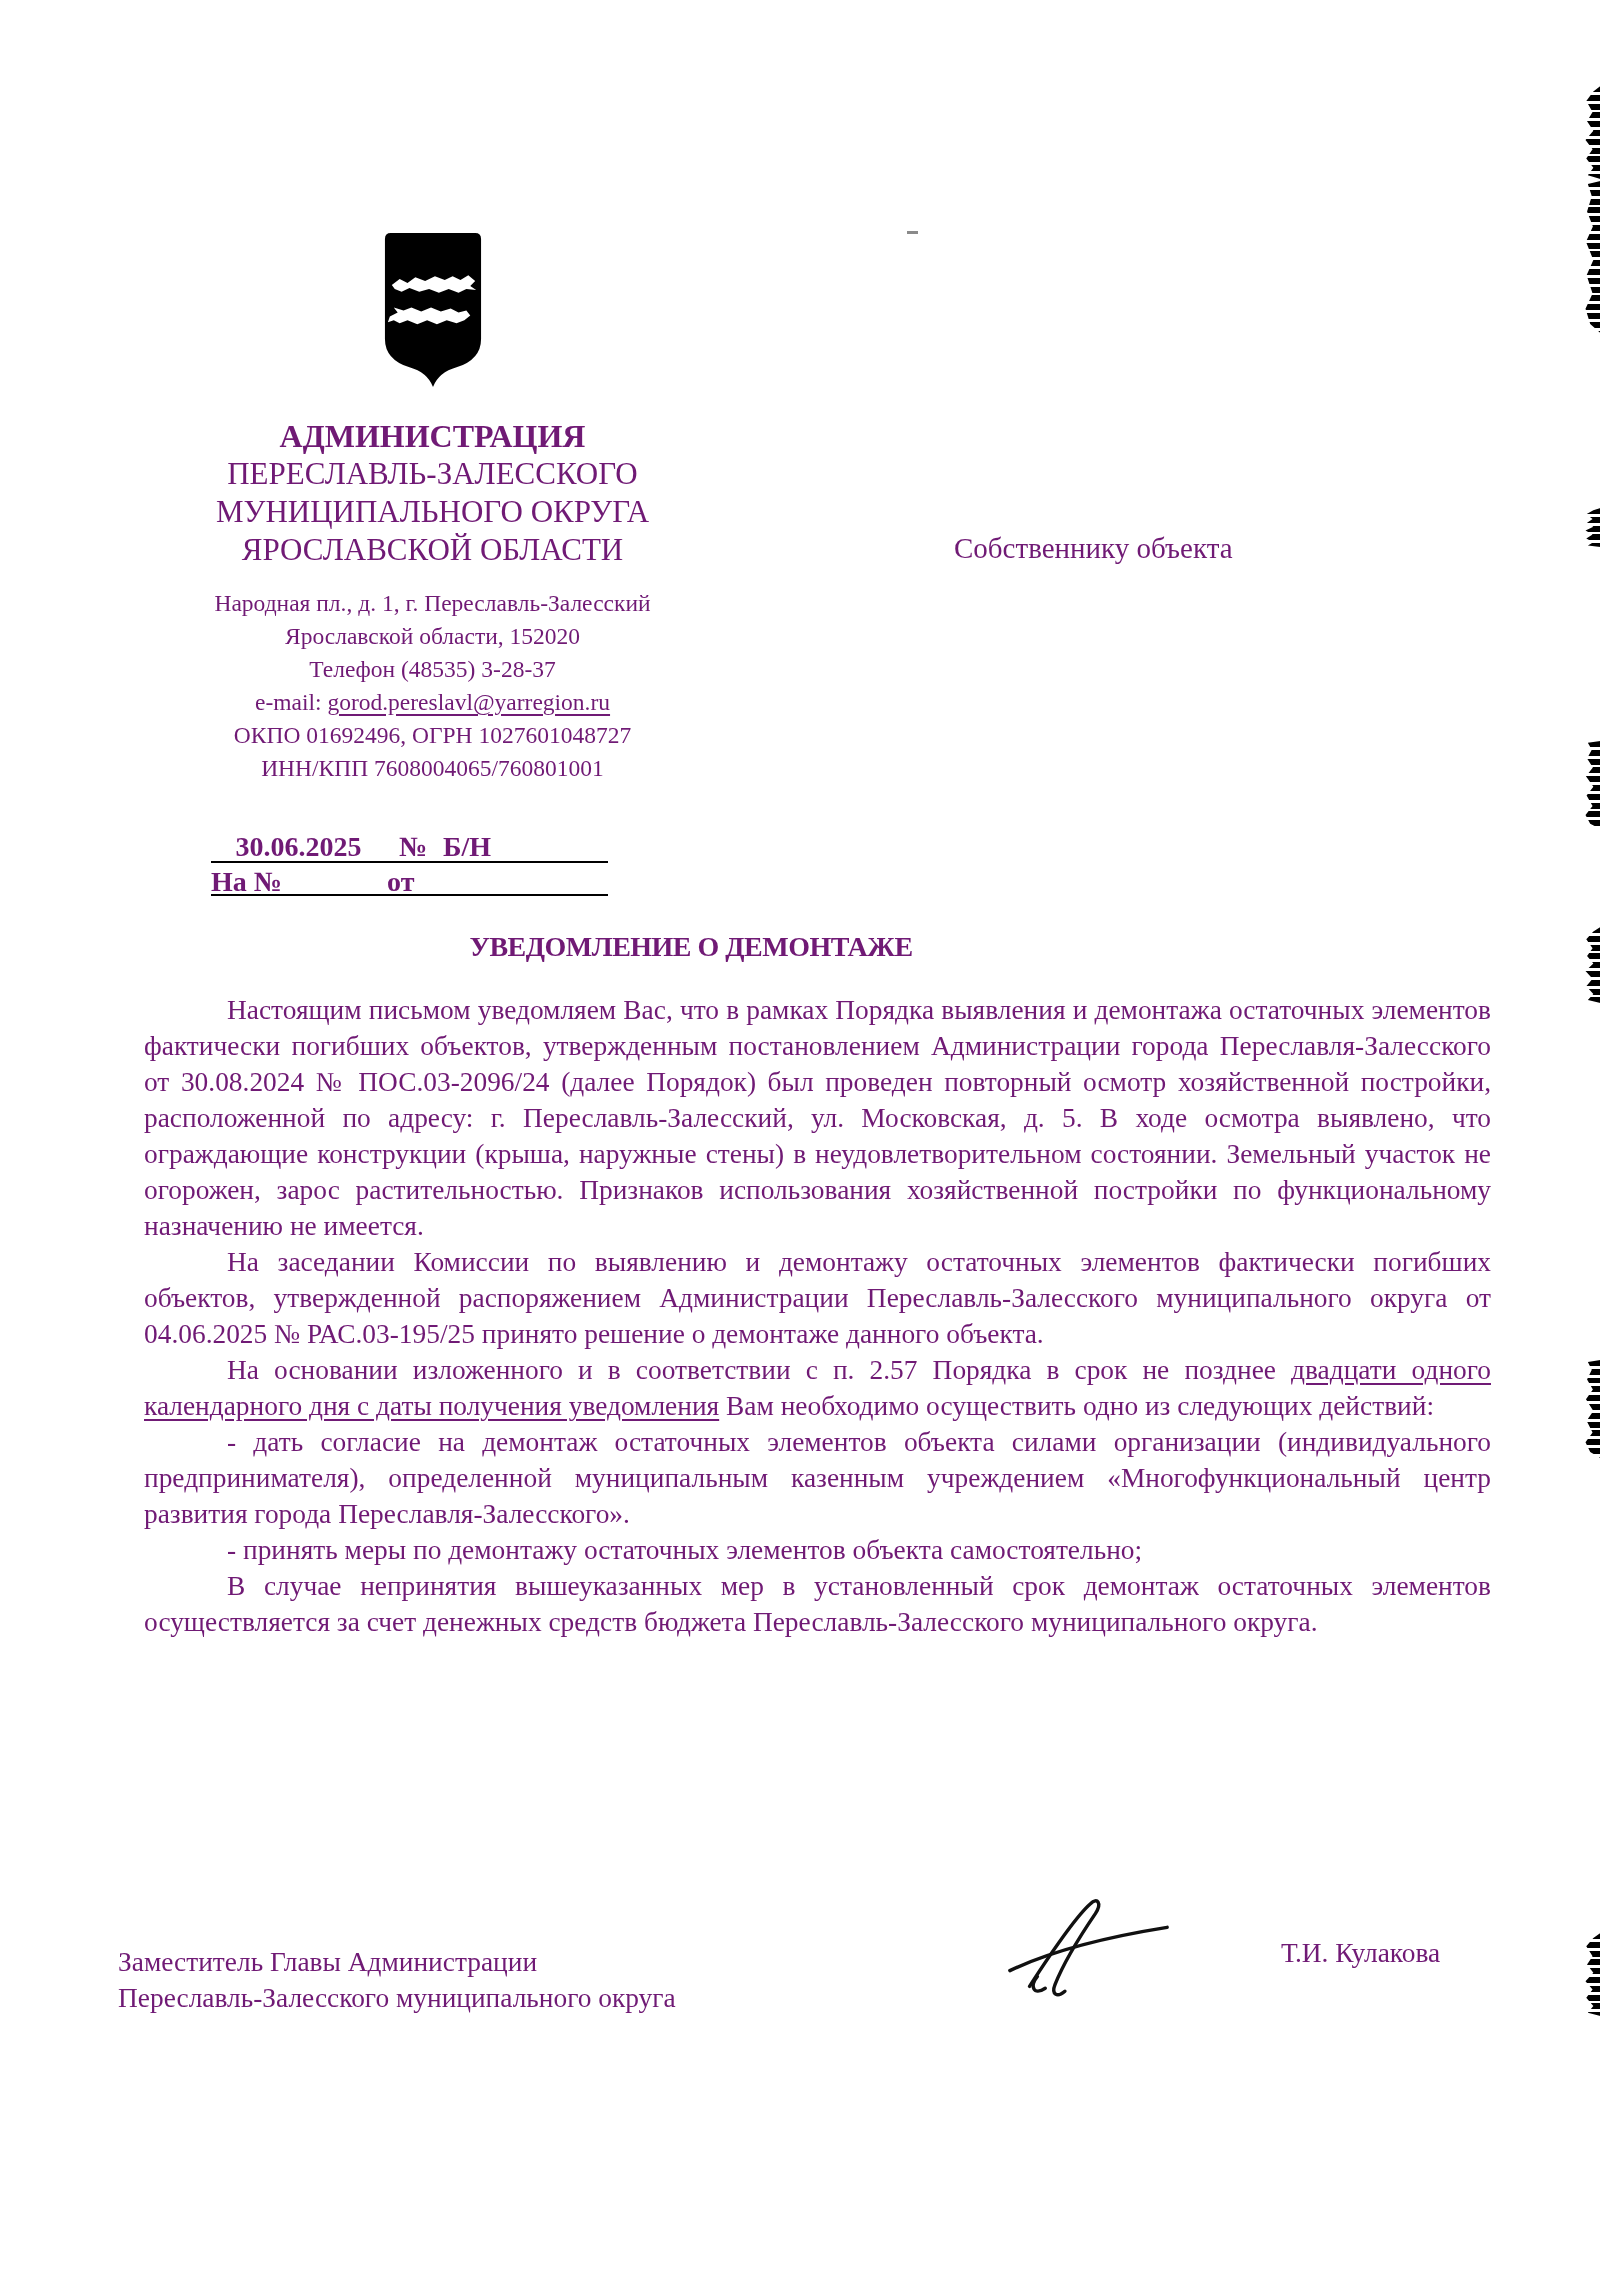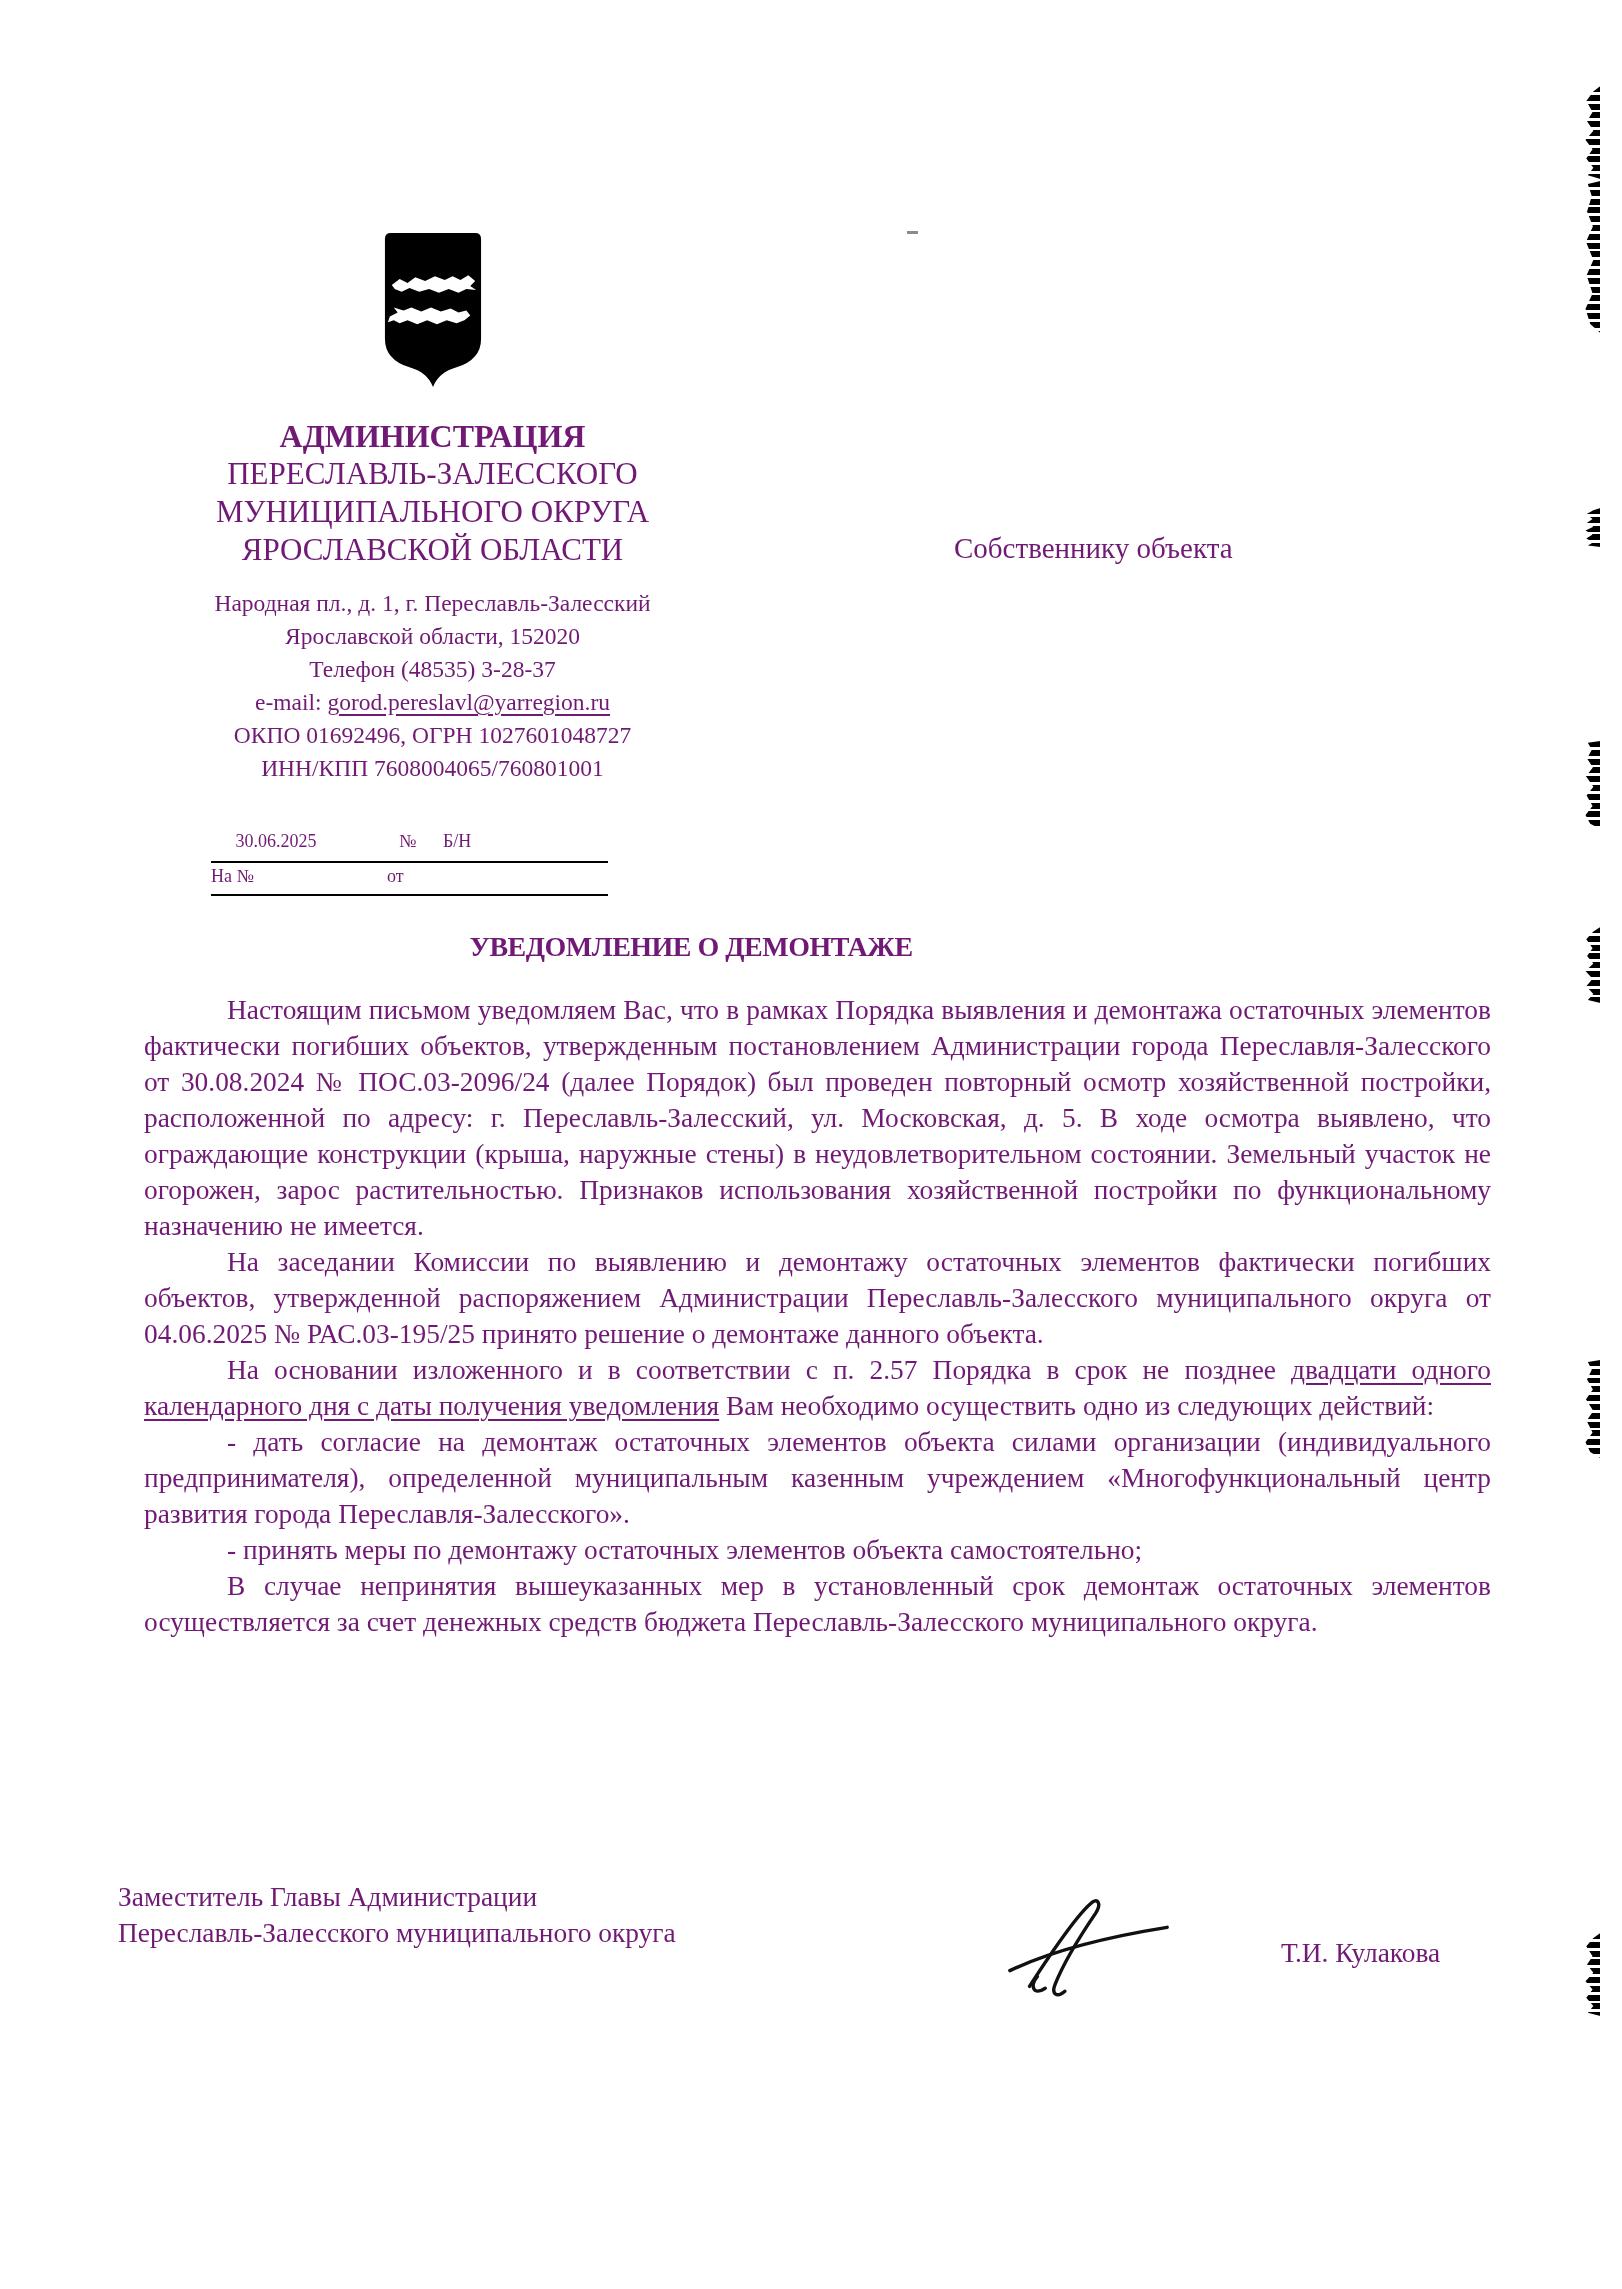--- a/index.html
+++ b/index.html
@@ -8,38 +8,38 @@
     font-family:"Liberation Serif","DejaVu Serif",serif;color:#701a75;overflow:hidden;
   }
   
   .letterhead{position:absolute;left:123px;top:232px;width:619px;text-align:center;}
   .emblem{display:block;margin:0 auto 29px auto;width:102px;height:156px;}
   .org-line{font-size:31px;line-height:38px;white-space:nowrap;}
   .org-line.bold{font-size:32px;font-weight:bold;}
   .addr{margin-top:17.6px;font-size:23.5px;line-height:33px;}
   .u{text-decoration:underline;text-decoration-thickness:2px;text-underline-offset:3.9px;}
   
-  .ref{position:absolute;left:211px;top:829px;width:397px;font-size:18px;}
+  .ref{position:absolute;left:211px;top:829px;width:397px;font-size:28px;font-weight:bold;}
   .ref-row{position:relative;height:32px;border-bottom:2px solid #000;}
   .ref-row.second{height:31px;}
   .ref-date{position:absolute;left:24.5px;top:2px;}
   .ref-num-sign{position:absolute;left:188px;top:2px;}
   .ref-num{position:absolute;left:232px;top:2px;}
   .ref-na{position:absolute;left:0;top:2.9px;}
   .ref-ot{position:absolute;left:176px;top:2.9px;}
   
   .recipient{position:absolute;left:954px;top:532px;font-size:29px;white-space:nowrap;}
   .title{position:absolute;left:691px;top:931px;transform:translateX(-50%);
          font-size:28px;font-weight:bold;letter-spacing:-0.5px;white-space:nowrap;}
   
   .body-text{position:absolute;left:116px;top:992px;width:1347px;
              font-size:27.4px;line-height:36px;text-align:justify;margin-left:28px;}
   .body-text p{margin:0;text-indent:83px;}
   
-  .sig-pos{position:absolute;left:118px;top:1879px;font-size:27.4px;line-height:36px;}
+  .sig-pos{position:absolute;left:118px;top:1944px;font-size:27.4px;line-height:36px;}
   .sig-scribble{position:absolute;left:1002px;top:1890px;}
   .sig-name{position:absolute;left:1281px;top:1938px;font-size:27.4px;white-space:nowrap;}
   
   .artifact{position:absolute;right:21.6px;width:15.7px;
     background:repeating-linear-gradient(to bottom,#000 0 5.9px,rgba(0,0,0,0) 5.9px 8.8px);}
   .artifact.a{clip-path:polygon(100% 0,100% 100%,20% 96%,55% 88%,10% 78%,50% 68%,5% 58%,55% 48%,15% 38%,50% 28%,10% 16%,55% 6%);}
   .artifact.b{clip-path:polygon(100% 0,100% 100%,35% 94%,5% 84%,50% 74%,12% 62%,55% 52%,8% 40%,52% 30%,15% 20%,45% 10%,20% 2%);}
   .dash{position:absolute;left:907px;top:231px;width:10.8px;height:2.9px;background:#8a8a8a;}
 </style>
 </head>

